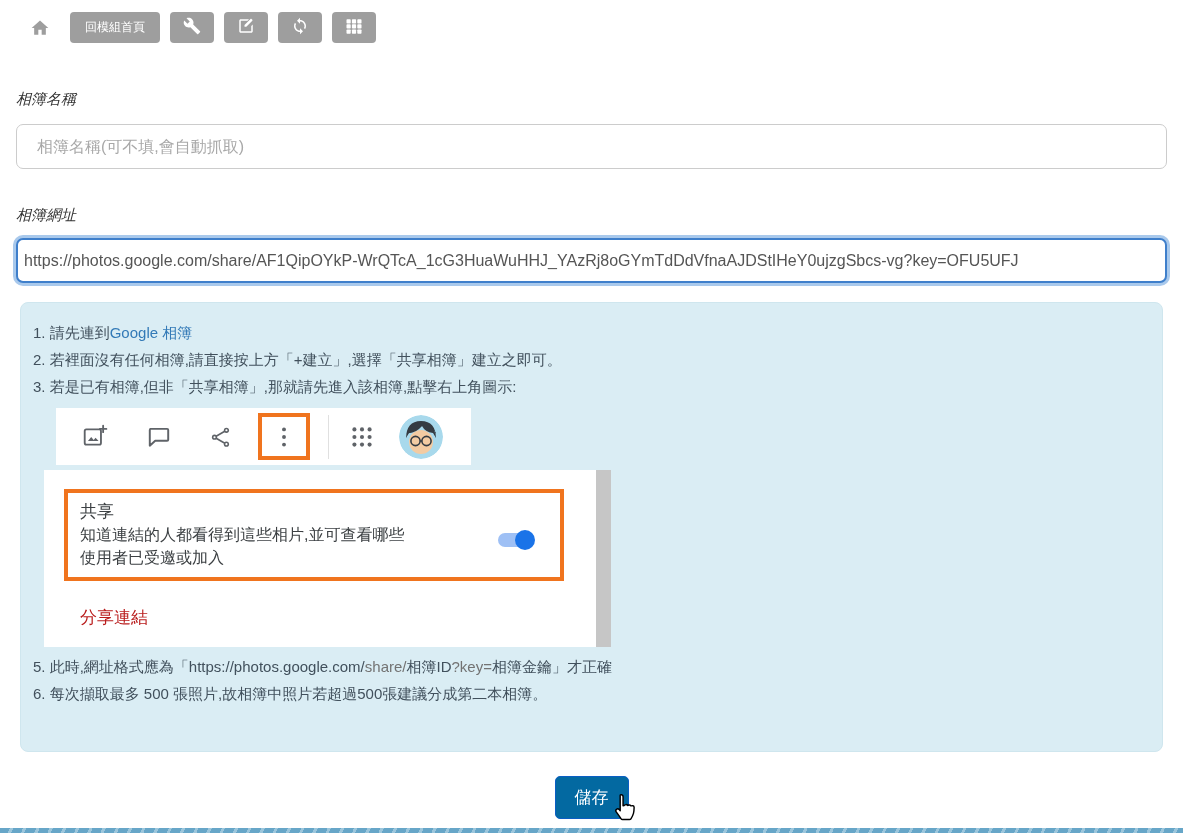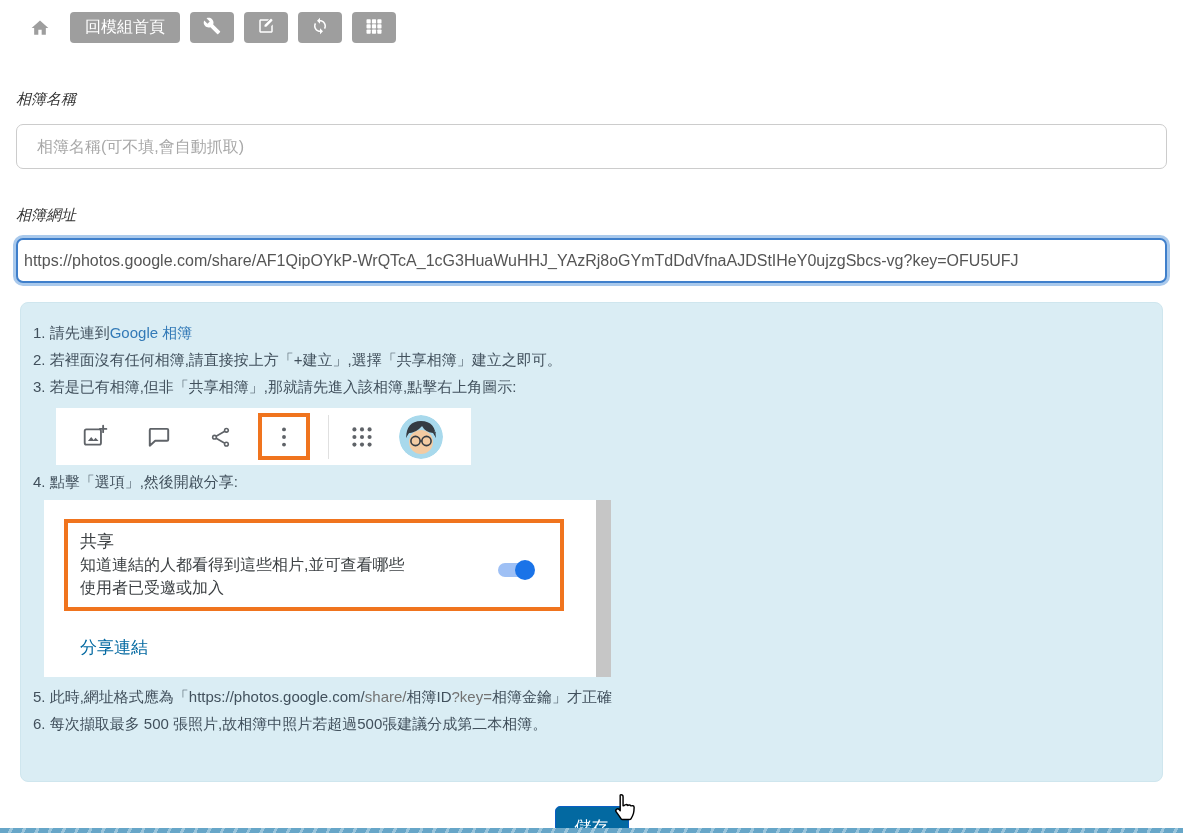--- a/index.html
+++ b/index.html
@@ -4,21 +4,21 @@
 <style>
   * { margin:0; padding:0; box-sizing:border-box; }
   html,body { width:1183px; height:833px; background:#fff; font-family:"Liberation Sans",sans-serif; }
   .page { position:relative; width:1183px; height:833px; overflow:hidden; }
 
   
   .toolbar { display:flex; align-items:center; padding:12px 16px 0 30px; height:43px; }
   .home-ic { width:20px; height:20px; margin-right:20px; }
   .home-ic svg { width:20px; height:20px; fill:#9e9e9e; }
   .btn-gray { background:#9e9e9e; border:none; border-radius:4px; color:#fff;
-              height:31px; font-size:16px; padding:0 15px; margin-right:10px;
+              height:31px; font-size:12px; padding:0 15px; margin-right:10px;
               display:flex; align-items:center; justify-content:center;
               font-family:inherit; cursor:pointer; }
   .btn-icon { width:44px; padding:0; }
   .btn-icon svg { width:18px; height:18px; fill:#fff; }
 
   
   .field-label { margin:0 16px; color:#333; font-size:15px;font-style:italic; }
   .lbl1 { margin-top:47px; }
   .lbl2 { margin-top:37px; }
   .text-input { display:block; margin:15px 16px 0; width:1151px; height:45px;
@@ -56,21 +56,21 @@
   .orange-box2 { position:absolute; left:20px; top:19px; width:500px; height:92px;
                  border:4px solid #f0741e; }
   .share-title { position:absolute; left:12px; top:7px; font-size:17px; color:#3c4043; }
   .share-desc { position:absolute; left:12px; top:30px; font-size:16px; color:#3c4043;
                 line-height:23px; }
   .share-desc span { display:block; }
   .toggle { position:absolute; right:28px; top:40px; width:34px; height:14px;
             border-radius:7px; background:#9ec0f5; }
   .toggle-knob { position:absolute; right:-3px; top:-3px; width:20px; height:20px;
                  border-radius:50%; background:#1a73e8; }
-  .share-link { position:absolute; left:36px; top:136px; font-size:17px; color:#0369a1; }
+  .share-link { position:absolute; left:36px; top:136px; font-size:17px; color:#b91c1c; }
 
   
   .save-row { display:flex; justify-content:center; margin-top:24px; }
   .save-btn { background:#0369a1; border:1px solid #0a5ec4; border-radius:5px;
               color:#fff; font-size:17px; padding:9px 19px; font-family:inherit; cursor:pointer; }
 
   .cursor-svg { position:absolute; left:612px; top:793px; z-index:5; }
 
   .bottom-bar { position:absolute; left:0; bottom:0; width:1183px; height:5px;
                 background:repeating-linear-gradient(115deg,#67a6c8 0 9px,#9cc6dc 9px 12px); }
@@ -192,21 +192,20 @@
           <circle cx="22" cy="27" r="12" fill="#f3cba2"></circle>
           <path d="M7 24 Q7 6 22 6 Q37 6 37 24 L37 17 Q28 15 24 10 Q16 17 7 19 Z" fill="#343b42"></path>
           <path d="M7 23 Q8 9 22 8 Q36 9 37 23 L34 18 Q26 17 23 11 Q17 18 10 18 Z" fill="#343b42"></path>
           <circle cx="16.5" cy="26" r="4.6" fill="none" stroke="#343b42" stroke-width="1.6"></circle>
           <circle cx="27.5" cy="26" r="4.6" fill="none" stroke="#343b42" stroke-width="1.6"></circle>
           <path d="M21 26h2" stroke="#343b42" stroke-width="1.6"></path>
         </svg>
       </span>
     </div>
 
-    <div class="instr-line">4. 點擊「選項」,然後開啟分享:</div>
 
     <div class="shot2">
       <div class="orange-box2">
         <div class="share-title">共享</div>
         <div class="share-desc">
           <span>知道連結的人都看得到這些相片,並可查看哪些</span>
           <span>使用者已受邀或加入</span>
         </div>
         <div class="toggle">
           <div class="toggle-knob"></div>

